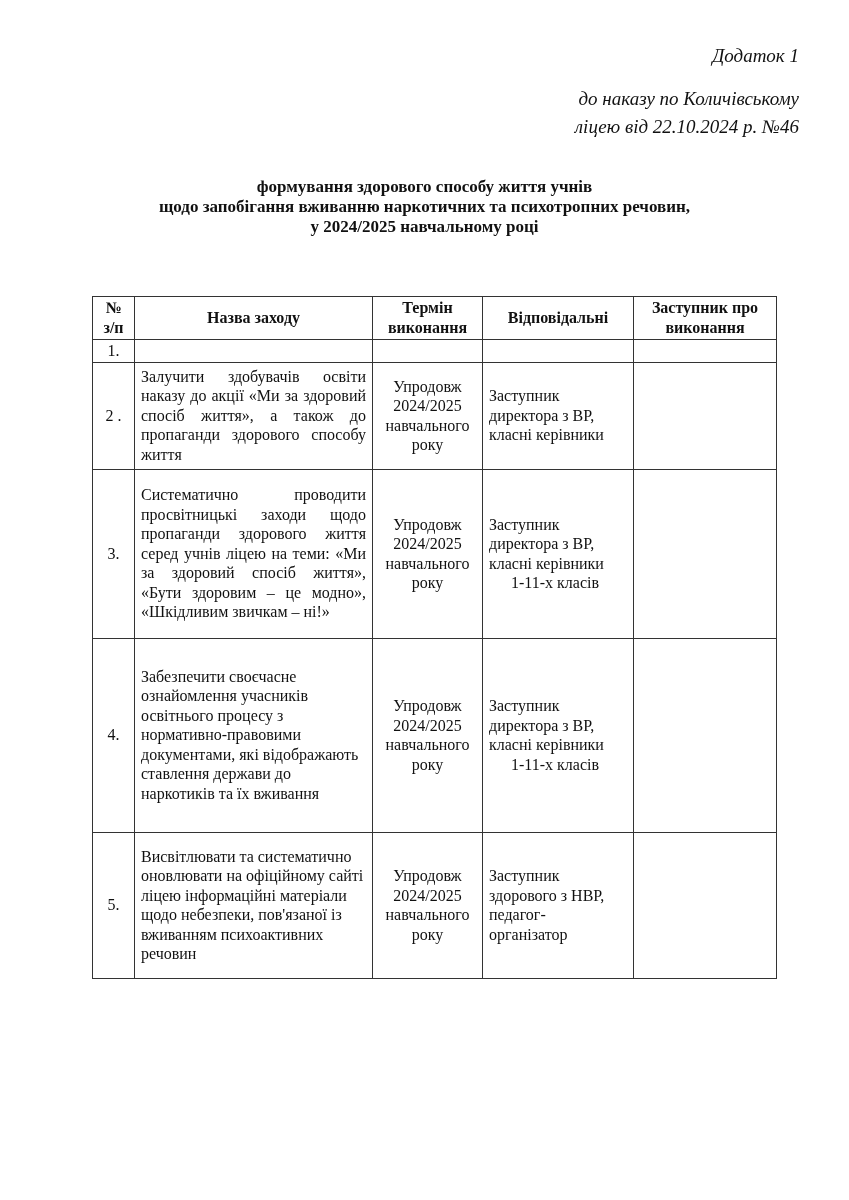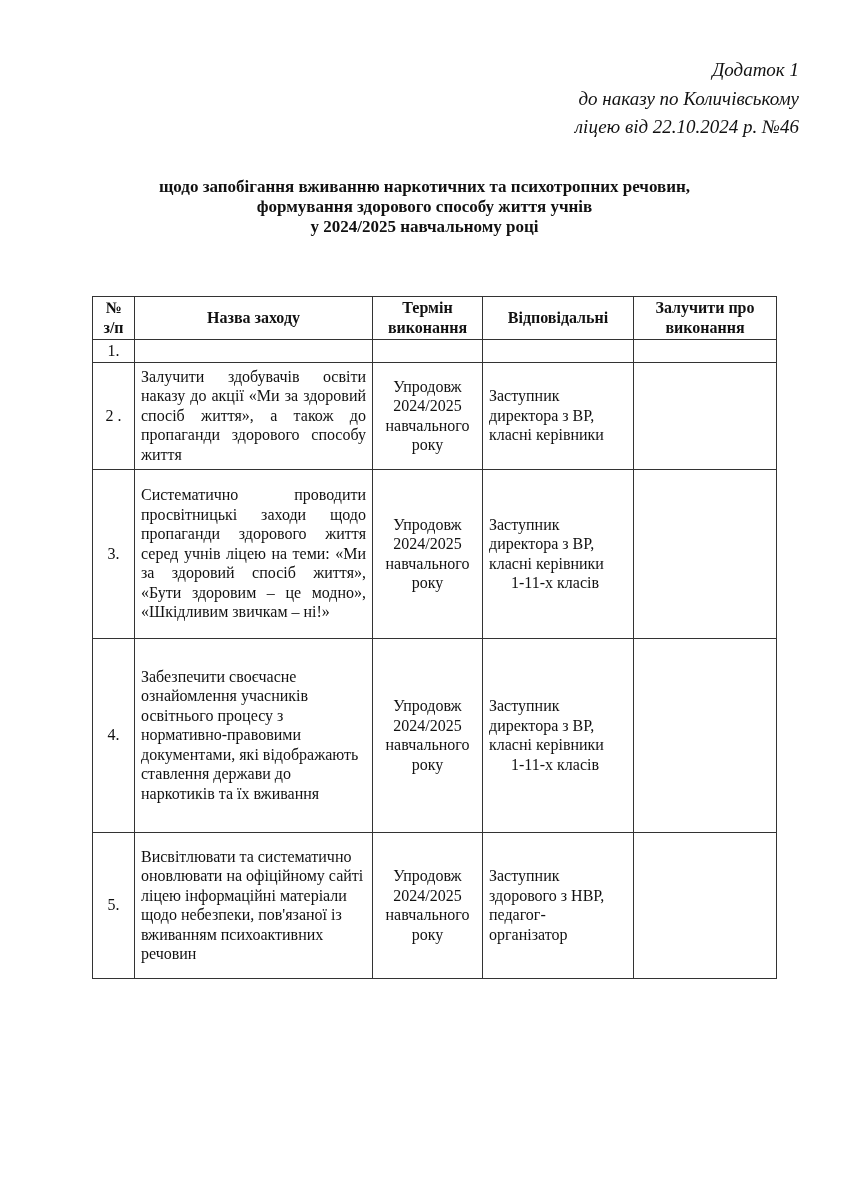--- a/index.html
+++ b/index.html
@@ -16,21 +16,21 @@
       overflow: hidden;
     }
     .appendix {
       position: absolute;
       right: 50px;
       text-align: right;
       font-style: italic;
       font-size: 19px;
       line-height: 28px;
     }
-    .appendix-label { top: 56px; text-align: right; }
+    .appendix-label { top: 42px; text-align: right; }
     .appendix-order { top: 85px; }
     .title-block {
       position: absolute;
       top: 177px;
       left: 0;
       width: 849px;
       text-align: center;
       font-weight: bold;
     }
     .title-main {
@@ -86,22 +86,22 @@
 
 <div class="appendix appendix-label">
   <span>Додаток 1</span>
 </div>
 <div class="appendix appendix-order">
   <span class="cell-line">до наказу по Количівському</span>
   <span class="cell-line">ліцею від 22.10.2024 р. №46</span>
 </div>
 
 <div class="title-block">
+  <div class="title-sub">формування здорового способу життя учнів</div>
   <div class="title-sub">щодо запобігання вживанню наркотичних та психотропних речовин,</div>
-  <div class="title-sub">формування здорового способу життя учнів</div>
   <div class="title-sub">у 2024/2025 навчальному році</div>
 </div>
 
 <table class="plan">
   <colgroup>
     <col class="col-num">
     <col class="col-name">
     <col class="col-term">
     <col class="col-resp">
     <col class="col-mark">
@@ -112,21 +112,21 @@
         <span class="cell-line">№</span>
         <span class="cell-line">з/п</span>
       </th>
       <th>Назва заходу</th>
       <th>
         <span class="cell-line">Термін</span>
         <span class="cell-line">виконання</span>
       </th>
       <th>Відповідальні</th>
       <th>
-        <span class="cell-line">Залучити про</span>
+        <span class="cell-line">Заступник про</span>
         <span class="cell-line">виконання</span>
       </th>
     </tr>
   </thead>
   <tbody>
 
     <tr class="row-1">
       <td class="num">1.</td>
       <td class="name"></td>
       <td class="term"></td>

